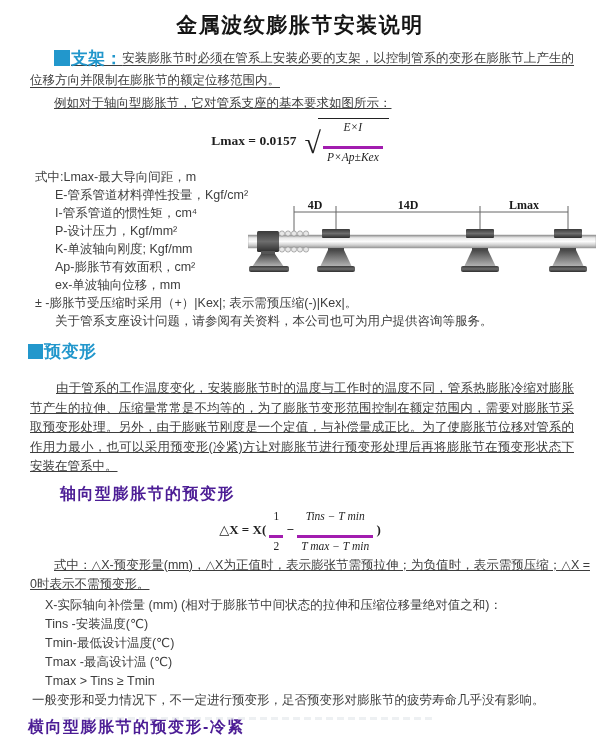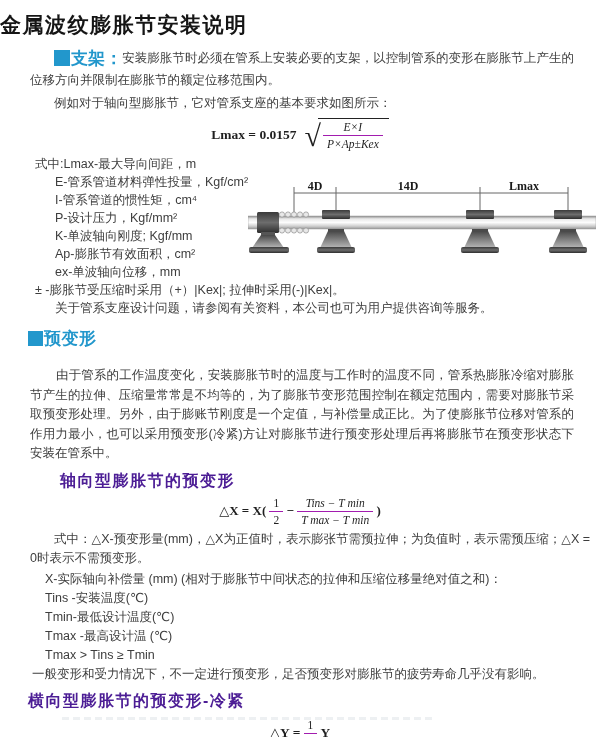--- a/index.html
+++ b/index.html
@@ -2,46 +2,46 @@
 <html><head>
 <meta charset="utf-8">
 <style>
   * { margin:0; padding:0; box-sizing:border-box; }
   html,body { background:#ffffff; }
   .page {
     width:600px; height:737px; background:#fff; position:relative; overflow:hidden;
     font-family:"Liberation Sans","DejaVu Sans",sans-serif; color:#3d3d3d;
   }
   .title {
-    padding-top:11px; text-align:left; font-size:21px; font-weight:bold;
+    padding-top:11px; text-align:center; font-size:21px; font-weight:bold;
     color:#151515; letter-spacing:1.5px;
   }
-  .para { font-size:12.5px; line-height:19.5px; text-align:justify; color:#3d3d3d; }
+  .para { font-size:12.5px; line-height:19.5px; text-align:justify; color:#3d3d3d;text-decoration:underline; }
   .p-support { margin:10px 26px 0 30px; }
   .p-support .body-run { vertical-align:2px; }
   .inline-head { color:#2297cc; font-size:17px; font-weight:bold; white-space:nowrap; }
   .sq  { display:inline-block; width:16px; height:16px; background:#2297cc; vertical-align:-2px; margin:0 1px 0 24px; }
   .p-example { margin:2px 26px 0 30px; text-indent:24px; }
 
   .formula-block { text-align:center; color:#1f1f1f; font-family:"Liberation Serif","DejaVu Serif",serif; }
   .f1 { margin:4px 0 2px 0; }
   .f-lhs { font-weight:bold; font-size:13.5px; }
   .sqrt { display:inline-flex; align-items:center; vertical-align:middle; margin-left:4px; }
   .rad { font-size:30px; line-height:26px; font-weight:normal; margin-right:-3px; position:relative; top:2px; }
   .sqbody { display:inline-block; border-top:1.5px solid #222; padding:1px 6px 0 5px; }
   .frac { display:inline-block; vertical-align:middle; text-align:center; font-size:11.5px; line-height:1.25; }
-  .frac .num { display:block; border-bottom:1px solid #a21caf; padding:0 4px 1px; }
+  .frac .num { display:block; border-bottom:3px solid #a21caf; padding:0 4px 12px; }
   .frac .den { display:block; padding:1px 4px 0; }
   .math-var { font-style:italic; }
 
   .defs-region { position:relative; margin:4px 0 0 35px; }
   .def { font-size:12.5px; line-height:18px; color:#3d3d3d; }
   .def.ind { padding-left:20px; }
 
-  .diagram { position:absolute; left:213px; top:24px; width:348px; height:82px; }
+  .diagram { position:absolute; left:213px; top:30px; width:348px; height:82px; }
 
   .sec-head { margin:10px 0 16px 28px; display:flex; align-items:center; font-size:17px; font-weight:bold; color:#2297cc; letter-spacing:0.5px; }
   .sq2 { display:inline-block; width:15px; height:15px; background:#2297cc; margin-right:1px; flex:0 0 auto; }
 
   .p-body { margin:3px 26px 0 30px; text-indent:26px; line-height:19.5px; }
 
   .sub-head { margin:7px 0 0 60px; font-size:16px; font-weight:bold; color:#4c1d95; letter-spacing:1.5px; }
   .sub-head.left { margin-left:28px; }
 
   .f2 { margin:4px 0 2px 0; font-size:13px; }
@@ -83,21 +83,21 @@
   </div>
 
   <div class="defs-region">
     <div class="def">式中:Lmax-最大导向间距，m</div>
     <div class="def ind">E-管系管道材料弹性投量，Kgf/cm²</div>
     <div class="def ind">I-管系管道的惯性矩，cm⁴</div>
     <div class="def ind">P-设计压力，Kgf/mm²</div>
     <div class="def ind">K-单波轴向刚度; Kgf/mm</div>
     <div class="def ind">Ap-膨胀节有效面积，cm²</div>
     <div class="def ind">ex-单波轴向位移，mm</div>
-    <div class="def">± -膨胀节受压缩时采用（+）|Kex|; 拉伸时采用(-)|Kex|。</div>
+    <div class="def">± -膨胀节受压缩时采用（+）|Kex|; 表示需预压缩(-)|Kex|。</div>
     <div class="def ind">关于管系支座设计问题，请参阅有关资料，本公司也可为用户提供咨询等服务。</div>
 
     <div class="diagram">
       <svg width="348" height="82" viewBox="0 0 348 82">
         <defs>
           <linearGradient id="pipeG" x1="0" y1="0" x2="0" y2="1">
             <stop offset="0" stop-color="#8b8b8b"></stop>
               <stop offset="0.22" stop-color="#e9e9e9"></stop>
             <stop offset="0.5" stop-color="#fcfcfc"></stop>
               <stop offset="0.78" stop-color="#cfcfcf"></stop>

